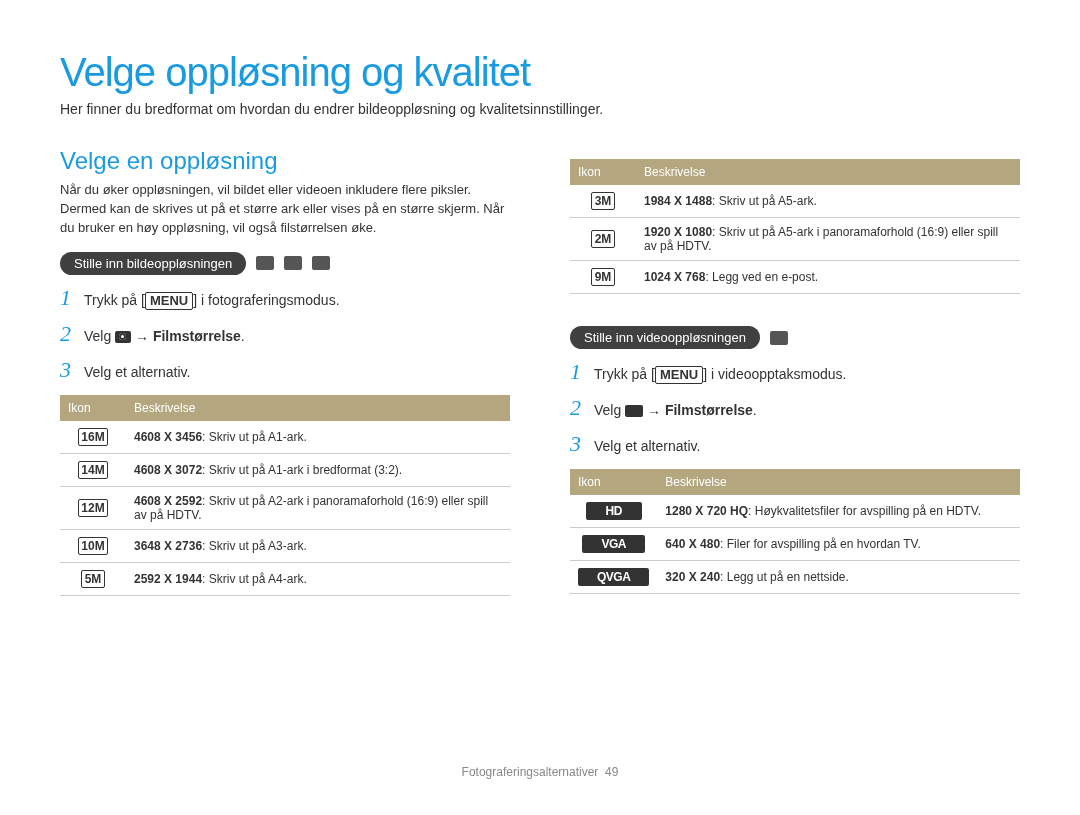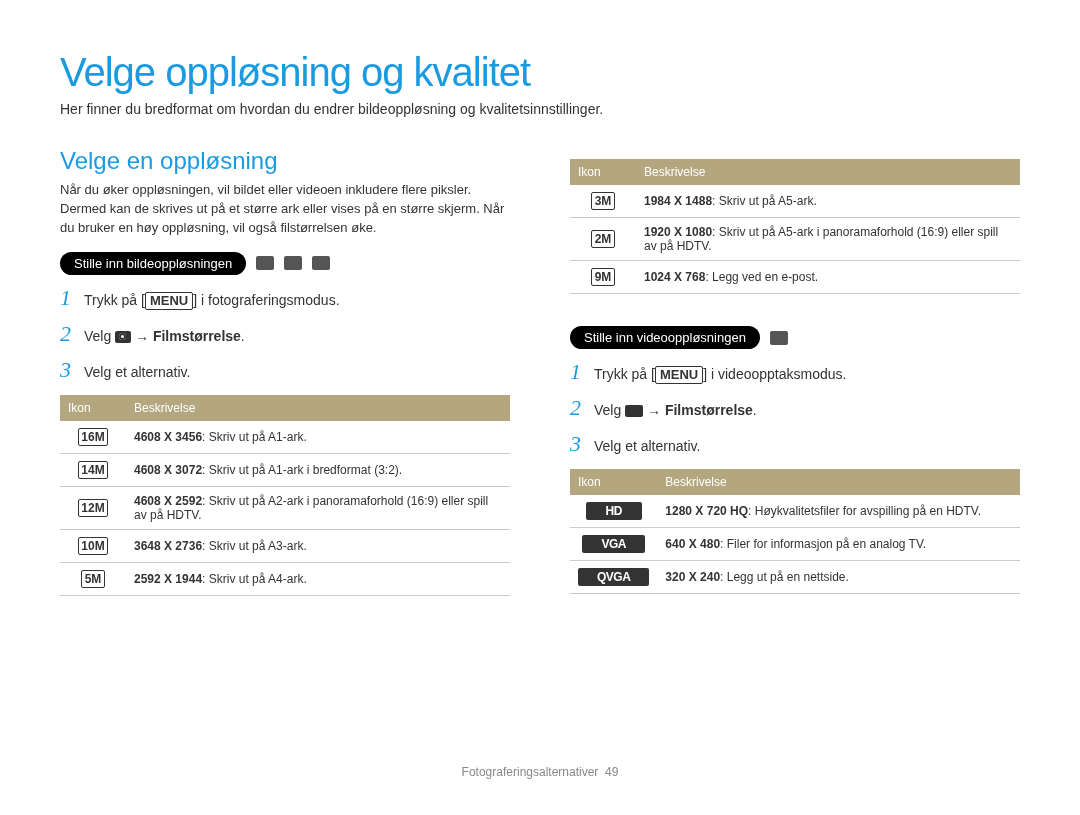--- a/index.html
+++ b/index.html
@@ -47,21 +47,21 @@
     color: #333;
     margin: 0 0 14px 0;
   }
   .pill-row {
     display: flex;
     align-items: center;
     gap: 10px;
     margin: 6px 0 10px 0;
   }
   .pill {
-    background: #000000;
+    background: #404040;
     color: #fff;
     border-radius: 14px;
     padding: 4px 14px;
     font-size: 13px;
     display: inline-block;
   }
   .mode-icon {
     width: 18px;
     height: 14px;
     background: #555;
@@ -291,21 +291,21 @@
             <tr>
           <th>Ikon</th>
           <th>Beskrivelse</th>
         </tr>
         <tr>
           <td><span class="ricon solid">HD</span></td>
           <td class="desc"><b>1280 X 720 HQ</b><span>: Høykvalitetsfiler for avspilling på en HDTV.</span></td>
         </tr>
         <tr>
           <td><span class="ricon solid">VGA</span></td>
-          <td class="desc"><b>640 X 480</b><span>: Filer for informasjon på en analog TV.</span></td>
+          <td class="desc"><b>640 X 480</b><span>: Filer for avspilling på en hvordan TV.</span></td>
         </tr>
         <tr>
           <td><span class="ricon solid">QVGA</span></td>
           <td class="desc"><b>320 X 240</b><span>: Legg ut på en nettside.</span></td>
         </tr>
       </tbody>
         </table>
     </div>
   </div>
 </div>

